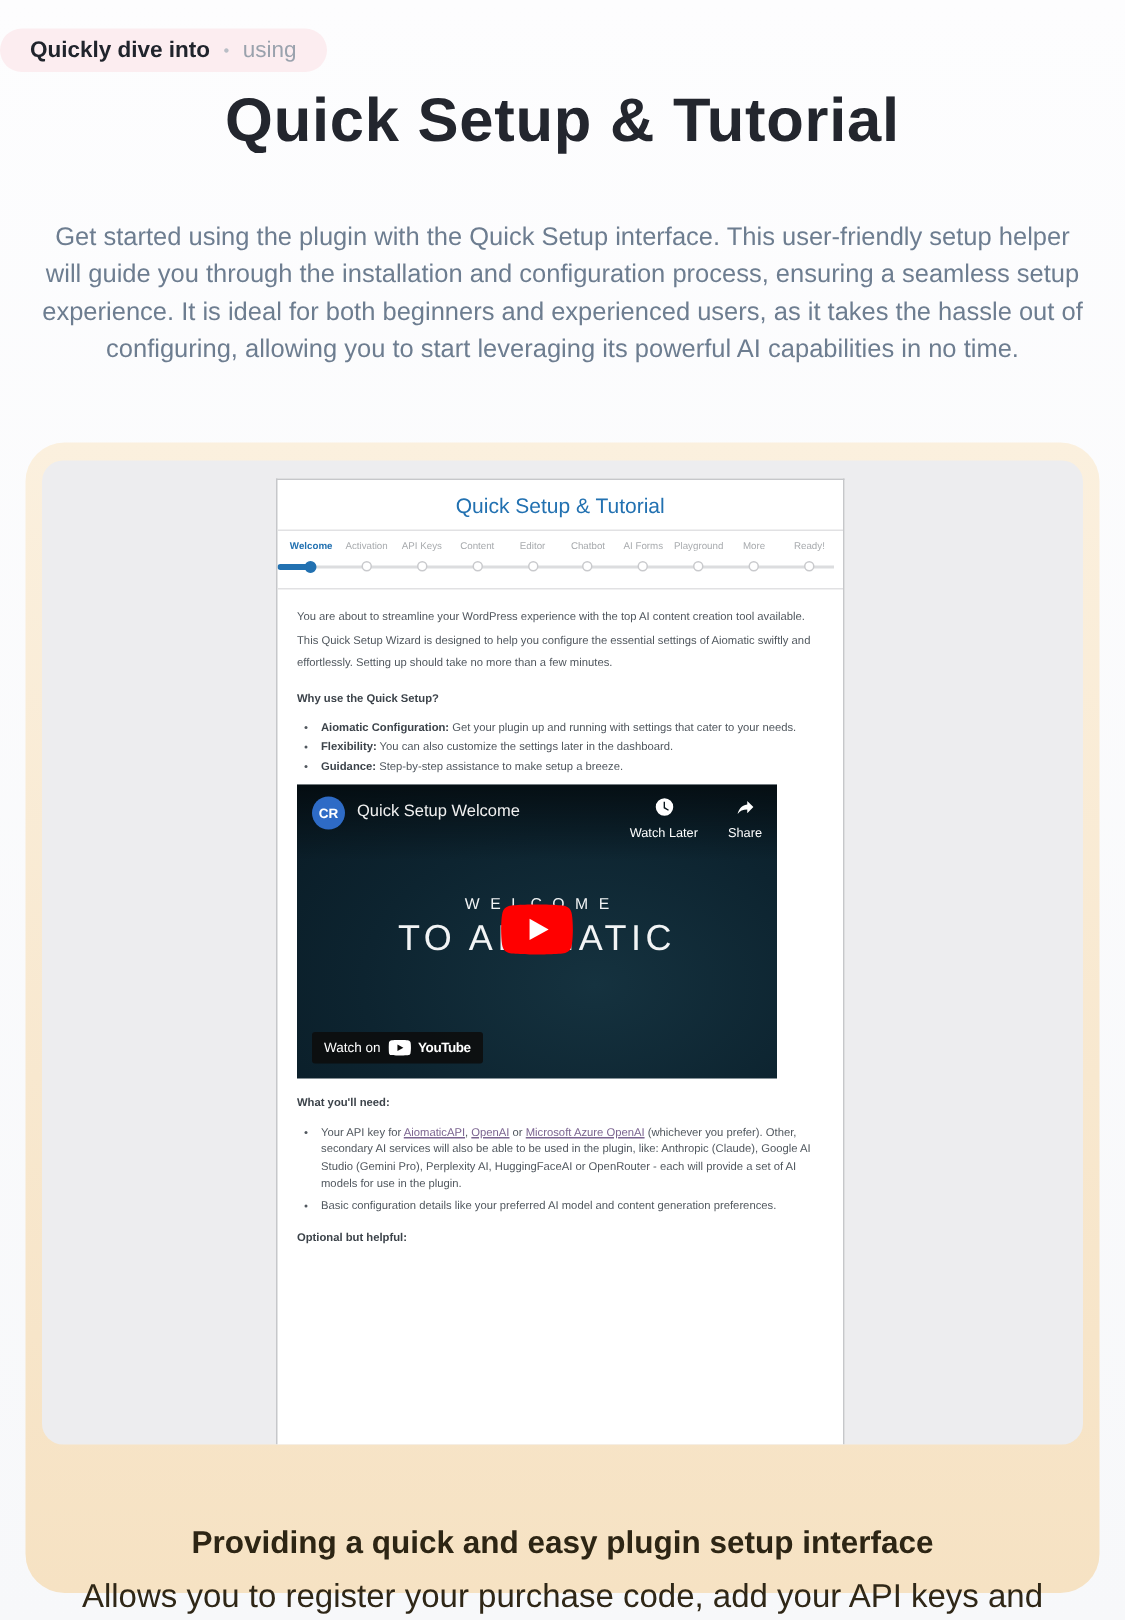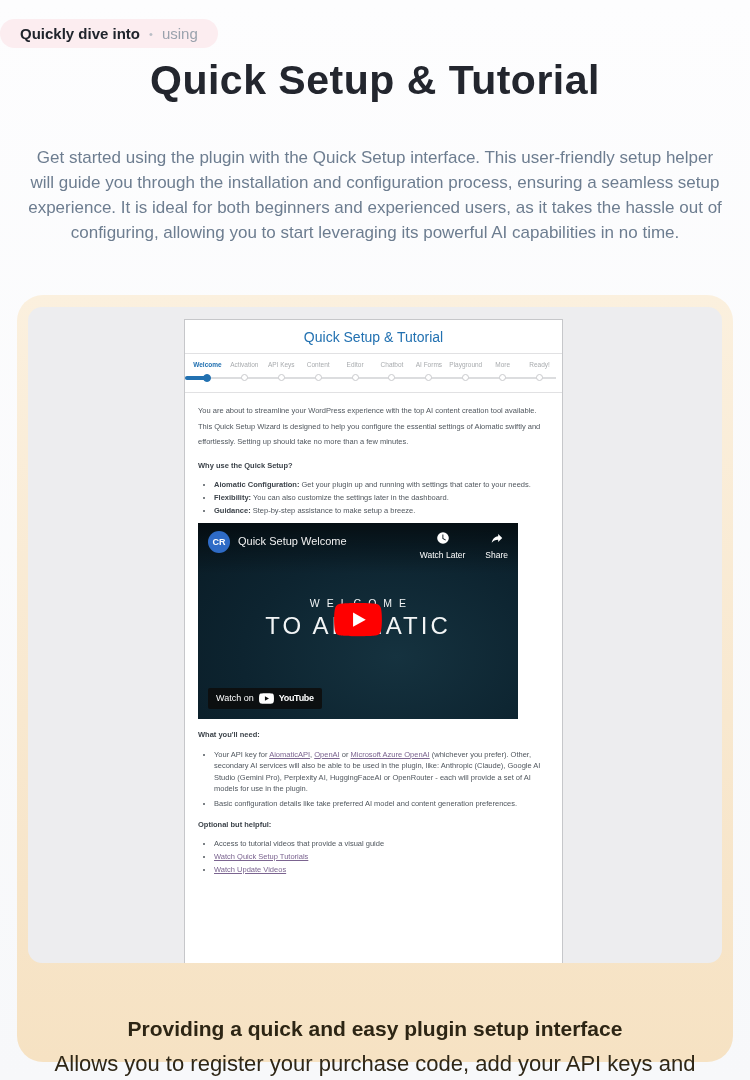--- a/index.html
+++ b/index.html
@@ -193,29 +193,24 @@
                   <path fill="#0c0c0c" d="M45 24 27 14v20z"></path>
                 </svg>
               </span>
               <span class="yt-word">YouTube</span>
             </div>
           </div>
 
           <div class="section-heading">What you'll need:</div>
           <ul class="blist multi">
               <li>Your API key for <a>AiomaticAPI</a>, <a>OpenAI</a> or <a>Microsoft Azure OpenAI</a> (whichever you prefer). Other, secondary AI services will also be able to be used in the plugin, like: Anthropic (Claude), Google AI Studio (Gemini Pro), Perplexity AI, HuggingFaceAI or OpenRouter - each will provide a set of AI models for use in the plugin.</li>
-              <li>Basic configuration details like take preferred AI model and content generation preferences.</li>
+              <li>Basic configuration details like your preferred AI model and content generation preferences.</li>
             </ul>
 
           <div class="section-heading">Optional but helpful:</div>
-          <ul class="blist">
-              <li>Access to tutorial videos that provide a visual guide</li>
-              <li><a>Watch Quick Setup Tutorials</a></li>
-              <li><a>Watch Update Videos</a></li>
-            </ul>
         </div>
 
       </div>
     </div>
 
     <div class="caption">
       <div class="caption-title">Providing a quick and easy plugin setup interface</div>
       <div class="caption-sub">Allows you to register your purchase code, add your API keys and learn about the plugin's functionality</div>
     </div>
   </div>

